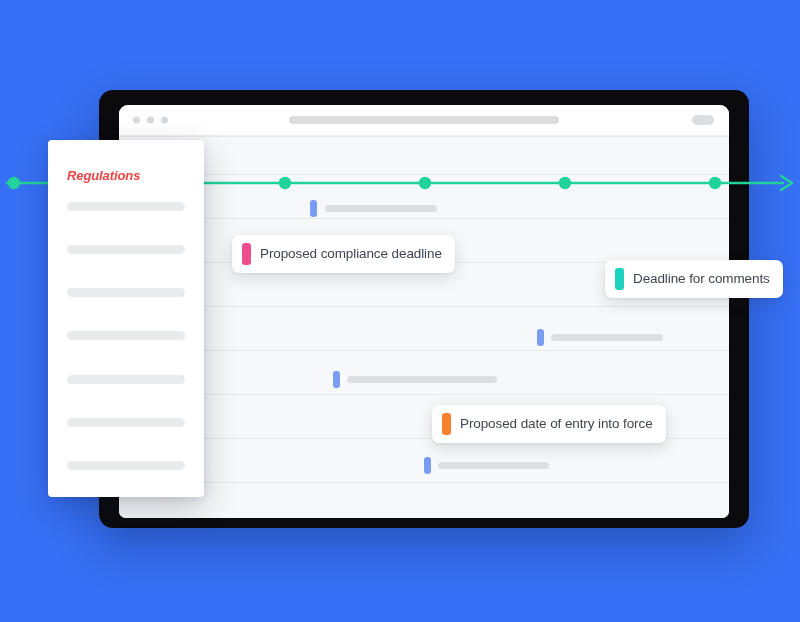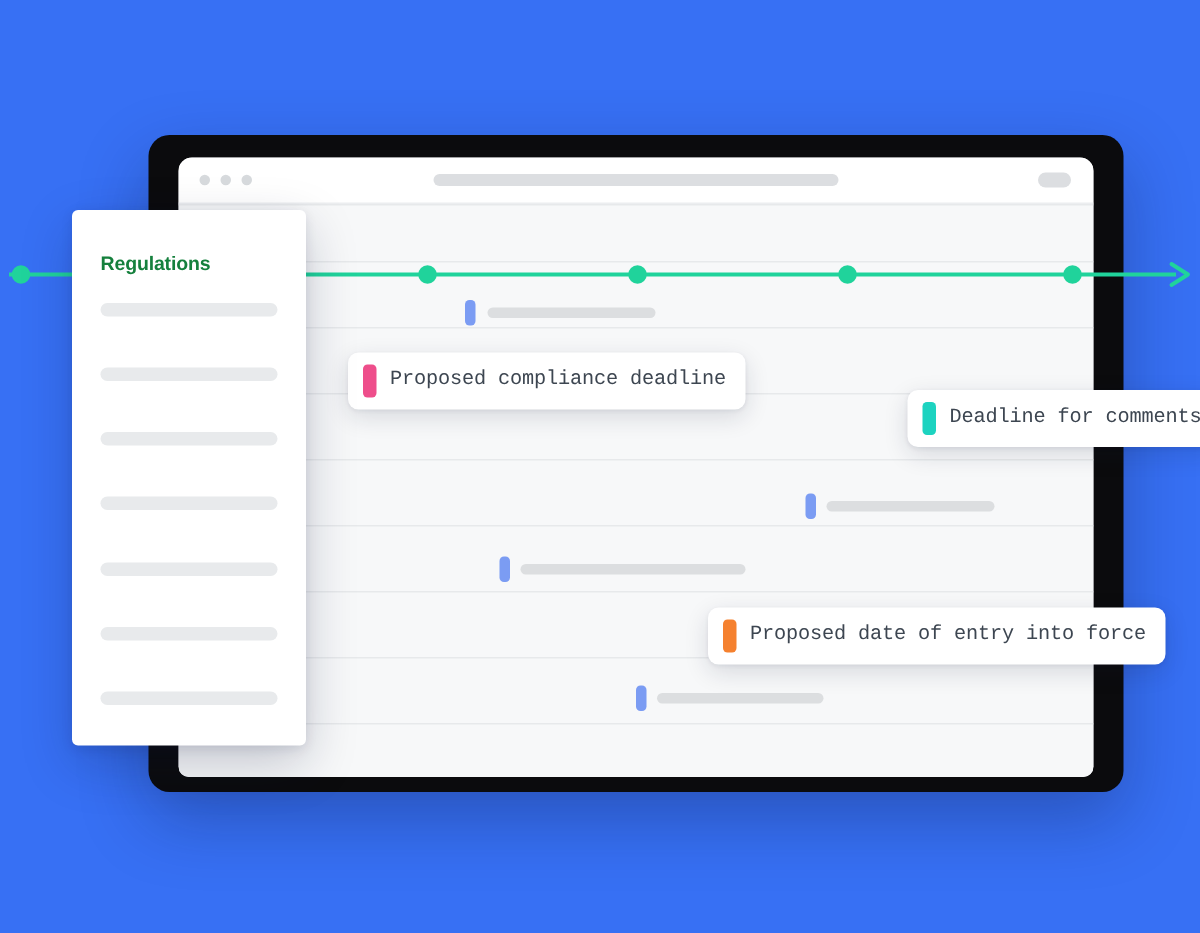--- a/index.html
+++ b/index.html
@@ -144,21 +144,20 @@
     width: 9px;
     height: 22px;
     border-radius: 3px;
     flex: none;
   }
   .label-card .ltext {
     font-size: 13.5px;
     color: #3d4651;
     letter-spacing: -0.1px;
     line-height: 1;
-    font-family: Liberation Mono, monospace;
   }
 
   
   #timeline {
     position: absolute;
     left: 0; top: 0;
     width: 800px;
     height: 622px;
     pointer-events: none;
     z-index: 45;
@@ -176,22 +175,23 @@
     box-shadow: 0 12px 34px rgba(12,24,60,0.22), 0 2px 8px rgba(12,24,60,0.10);
     z-index: 60;
     overflow: hidden;
   }
   #sidebar .s-title {
     position: absolute;
     left: 19px;
     top: 28px;
     font-size: 13px;
     font-weight: bold;
-    color: #15803d;
+    color: #ef4444;
     letter-spacing: -0.1px;
+    font-style: italic;
   }
   #sidebar .s-item {
     position: absolute;
     left: 19px;
     width: 118px;
     height: 9px;
     border-radius: 5px;
     background: #e8eaec;
   }
 </style>
@@ -249,21 +249,21 @@
 
   <div id="labels">
       <div class="label-card" style="left: 232px; top: 235px;">
         <span class="swatch" style="background: rgb(238, 78, 139);"></span>
         <span class="ltext">Proposed compliance deadline</span>
       </div>
       <div class="label-card" style="left: 605px; top: 260px;">
         <span class="swatch" style="background: rgb(29, 211, 192);"></span>
         <span class="ltext">Deadline for comments</span>
       </div>
-      <div class="label-card" style="left: 472px; top: 405px; justify-content: flex-end;">
+      <div class="label-card" style="left: 432px; top: 405px; justify-content: flex-end;">
         <span class="swatch" style="background: rgb(245, 129, 47);"></span>
         <span class="ltext">Proposed date of entry into force</span>
       </div>
     </div>
 
   <svg id="timeline" viewBox="0 0 800 622" width="800" height="622" xmlns="http://www.w3.org/2000/svg">
     <g id="tl-group">
         <line x1="6" y1="183" x2="784" y2="183" stroke="#20d39b" stroke-width="2.6"></line>
         <path d="M 781 176 L 792 183 L 781 190" fill="none" stroke="#20d39b" stroke-width="2.6" stroke-linecap="round" stroke-linejoin="round"></path>
         <circle cx="14" cy="183" r="6.2" fill="#20d39b" style="pointer-events: auto;"></circle>

